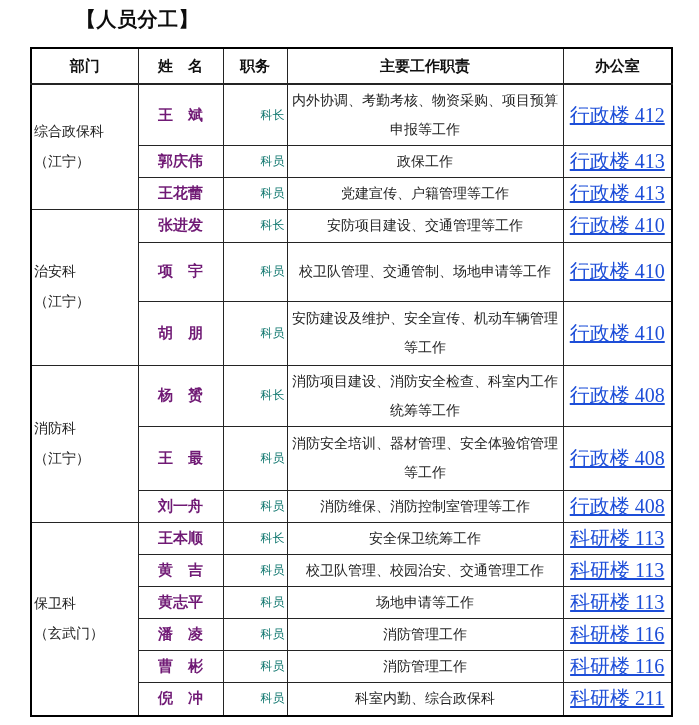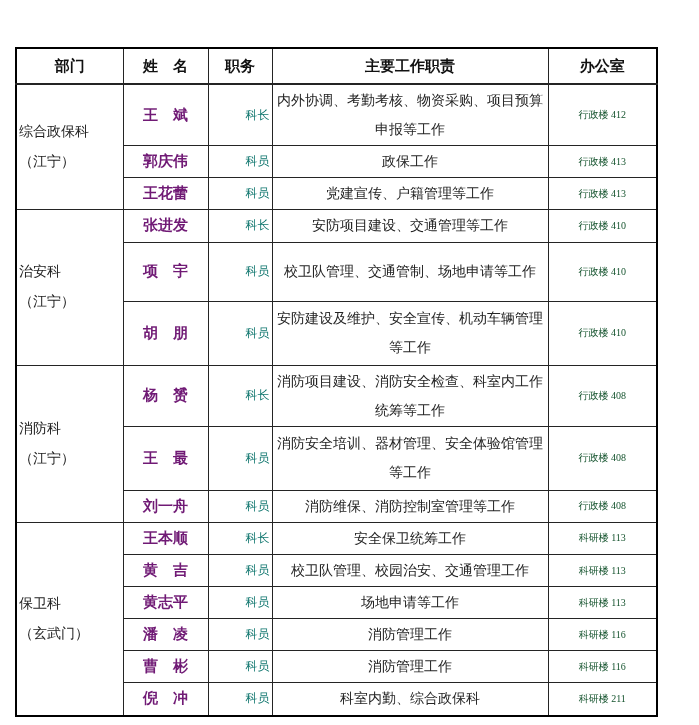--- a/index.html
+++ b/index.html
@@ -22,21 +22,21 @@
     position: absolute;
     left: 76px;
     top: 6px;
     font-size: 20px;
     font-weight: bold;
     color: #0d0d0d;
     letter-spacing: 0.5px;
   }
   table.staff-table {
     position: absolute;
-    left: 15px;
+    left: 30px;
     top: 47px;
     border-collapse: collapse;
     table-layout: fixed;
     width: 641px;
     border: 2px solid #000000;
   }
   table.staff-table th,
   table.staff-table td {
     border: 1px solid #242424;
     vertical-align: middle;
@@ -78,29 +78,31 @@
   }
   td.duty-cell {
     text-align: center;
     font-size: 14px;
     color: #242424;
     padding: 2px 8px;
     line-height: 2.08;
   }
   td.office-cell {
     text-align: center;
-    font-size: 10px;
-    color: #14532d;
+    font-size: 20px;
+    color: #1d4ed8;
+    text-decoration: underline;
   }
 </style>
 </head>
 <body>
 
 <div class="page">
 
+  <div class="doc-title">【人员分工】</div>
 
   <table class="staff-table">
     <colgroup>
       <col style="width:107px">
       <col style="width:85px">
       <col style="width:64px">
       <col style="width:276px">
       <col style="width:109px">
     </colgroup>
     <thead>

